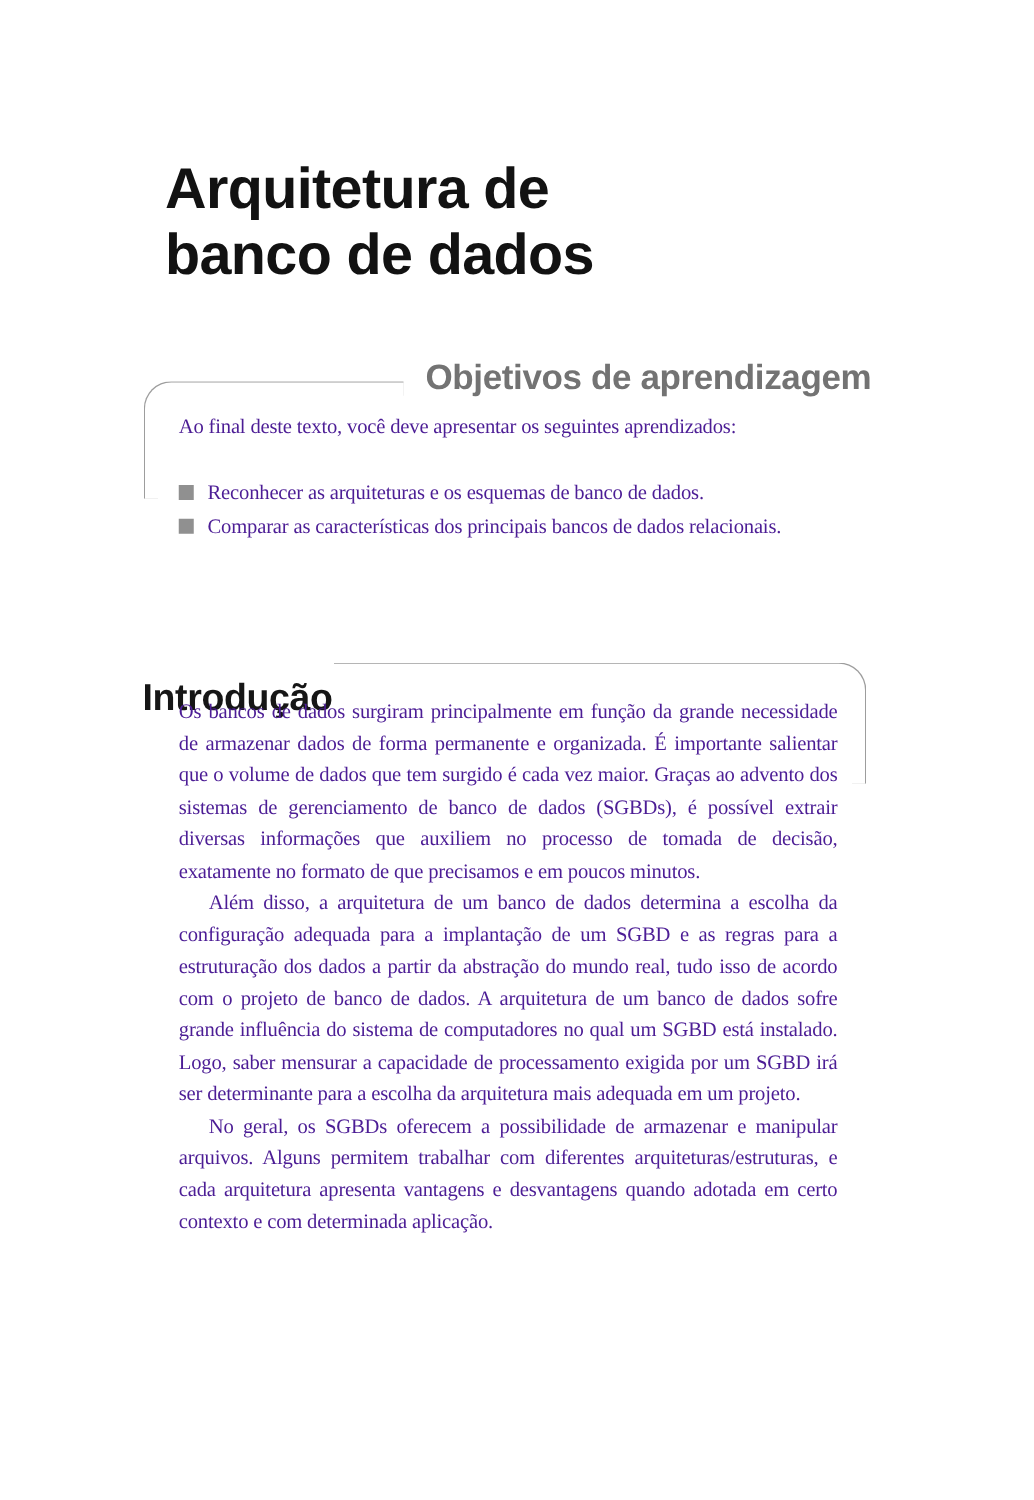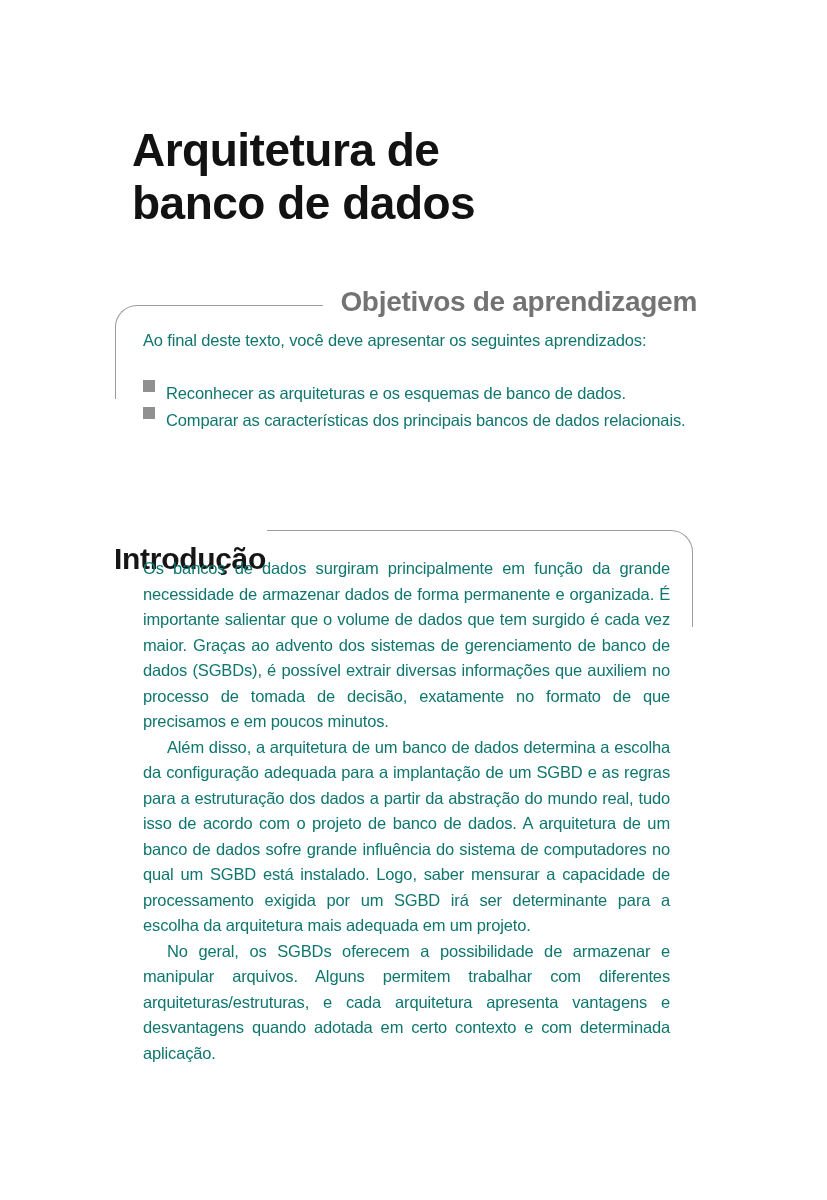--- a/index.html
+++ b/index.html
@@ -44,37 +44,39 @@
     font-size: 28px;
     font-weight: bold;
     letter-spacing: -0.3px;
     color: #737373;
     white-space: nowrap;
   }
   .body-font {
     font-size: 16.5px;
     line-height: 25.5px;
     letter-spacing: -0.15px;
-    color: #0f766e;
+    color: #4c1d95;
+    font-family: Liberation Serif, serif;
   }
   .obj-intro {
     position: absolute;
     left: 143px;
     top: 328px;
     width: 540px;
   }
   .obj-list {
     position: absolute;
     left: 143px;
     top: 380px;
     width: 552px;
     list-style: none;
   }
   .obj-list li {
     display: flex;
+    align-items: center;
     line-height: 27px;
     white-space: nowrap;
   }
   .bullet-square {
     flex: 0 0 auto;
     width: 12px;
     height: 12px;
     background: #909090;
     margin-right: 11px;
   }

